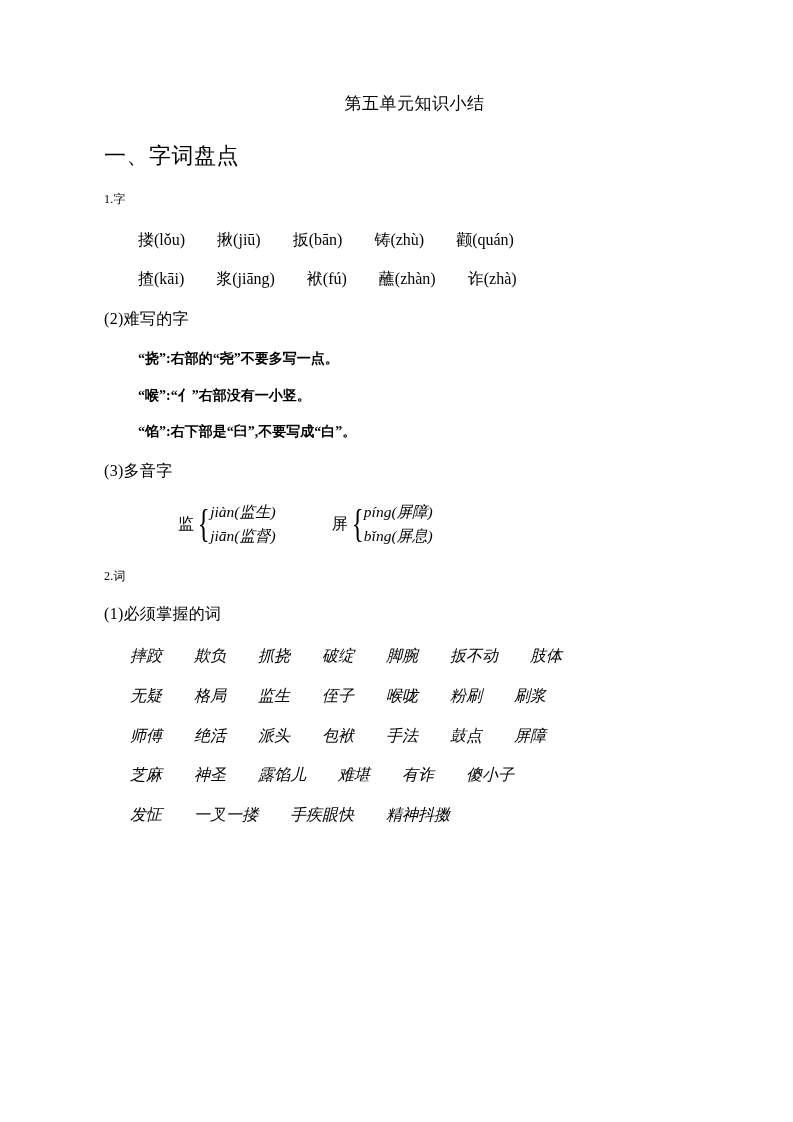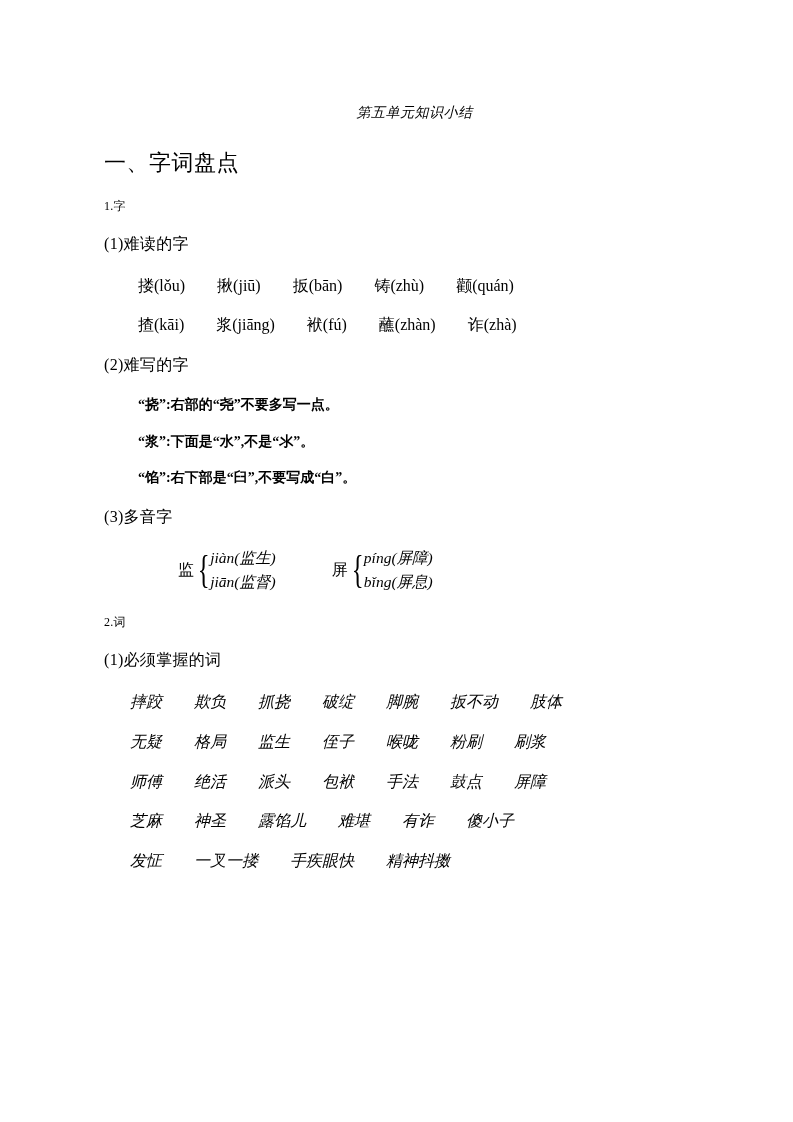--- a/index.html
+++ b/index.html
@@ -17,25 +17,24 @@
   }
   .page {
     width: 793px;
     height: 1122px;
     box-sizing: border-box;
     padding: 92px 78px 40px 104px;
     position: relative;
   }
   .doc-title {
     text-align: center;
-    font-size: 14px;
+    font-size: 17px;
     letter-spacing: 0.5px;
-    margin: 12px 0 26px 0;
+    margin: 0 0 26px 0;
     padding-left: 10px;
-    font-style: italic;
   }
   .h1 {
     font-size: 22px;
     margin: 0 0 20px 0;
     letter-spacing: 0.5px;
   }
   .h2 {
     font-size: 12px;
     margin: 16px 0 19px 0;
     letter-spacing: 0.3px;
@@ -118,30 +117,29 @@
 <body>
 
 <div class="page">
 
   <div class="doc-title">第五单元知识小结</div>
 
   <div class="h1">一、字词盘点</div>
 
   <div class="h2">1.字</div>
 
-  <div class="h3">(1)难读的字</div>
   <div class="indent-block">
     <div class="pinyin-row">搂(lǒu)　　揪(jiū)　　扳(bān)　　铸(zhù)　　颧(quán)</div>
     <div class="pinyin-row">揸(kāi)　　浆(jiāng)　　袱(fú)　　蘸(zhàn)　　诈(zhà)</div>
   </div>
 
   <div class="h3">(2)难写的字</div>
   <div class="indent-block">
     <div class="note-line">“挠”:右部的“尧”不要多写一点。</div>
-    <div class="note-line">“浆”:下面是“水”,不是“氺”。</div>
+    <div class="note-line">“喉”:“亻”右部没有一小竖。</div>
     <div class="note-line">“馅”:右下部是“臼”,不要写成“白”。</div>
   </div>
 
   <div class="h3">(3)多音字</div>
   <div class="poly">
     <div class="poly-item">
       <span class="poly-head">监</span>
       <span class="brace">{</span>
       <span class="poly-rows">
         <span class="ital">jiàn(监生)</span>

